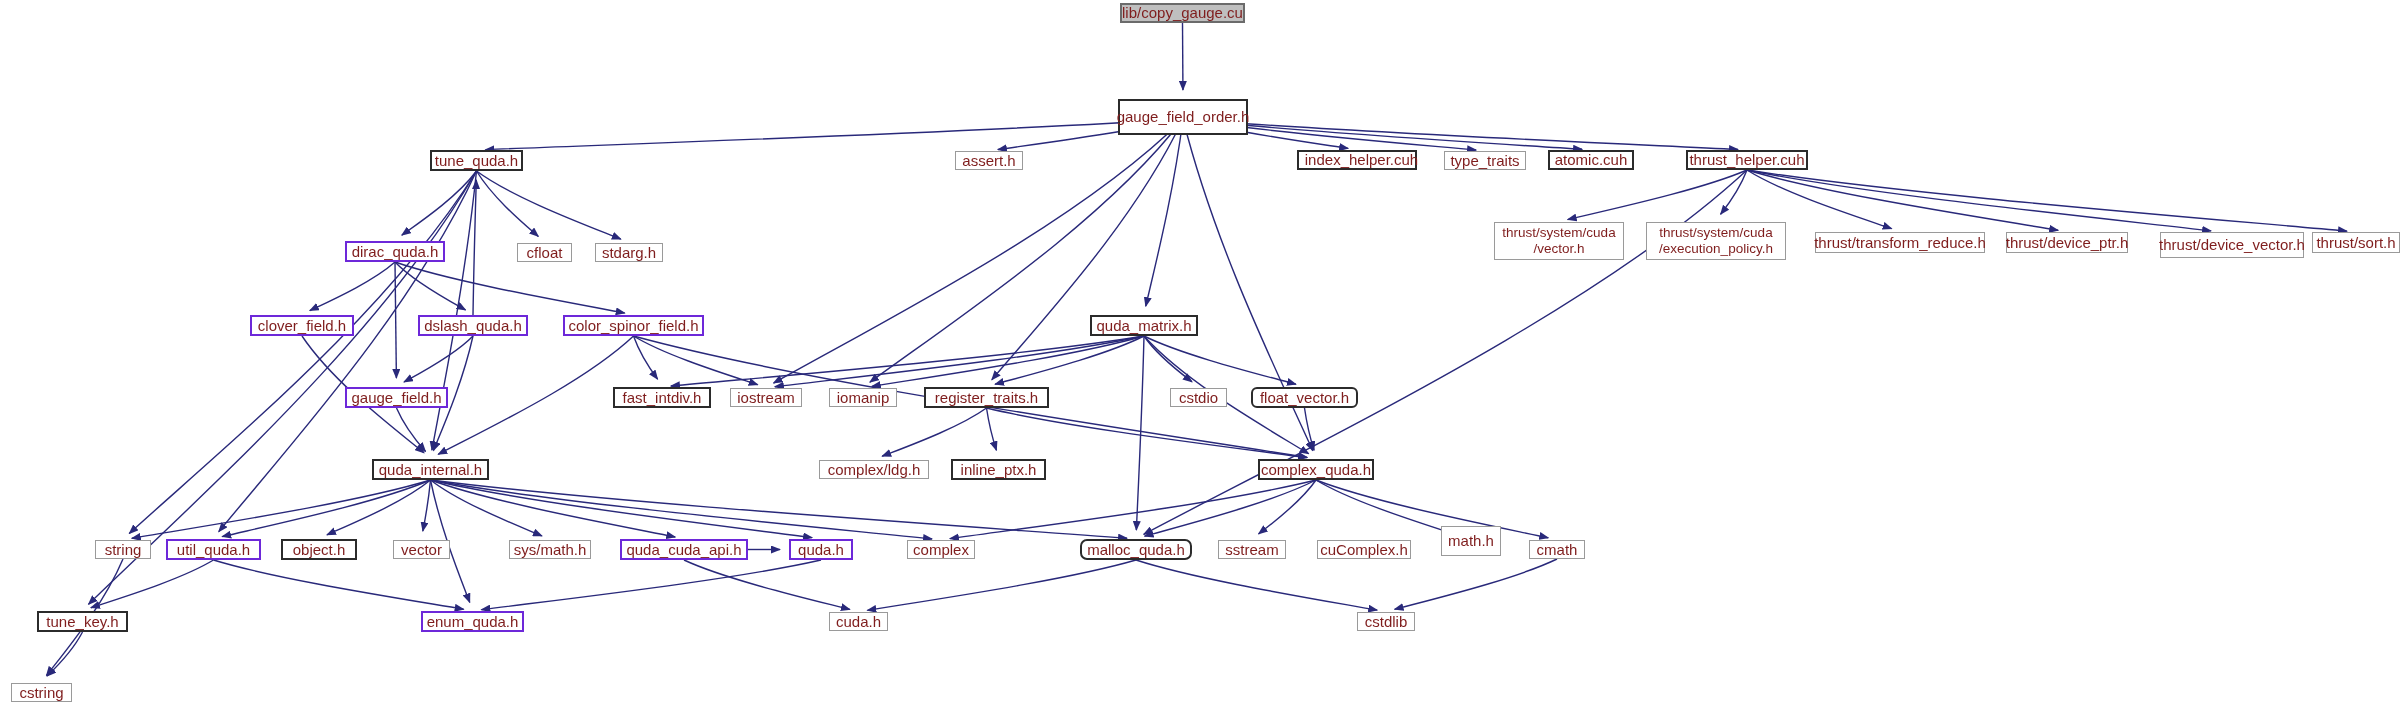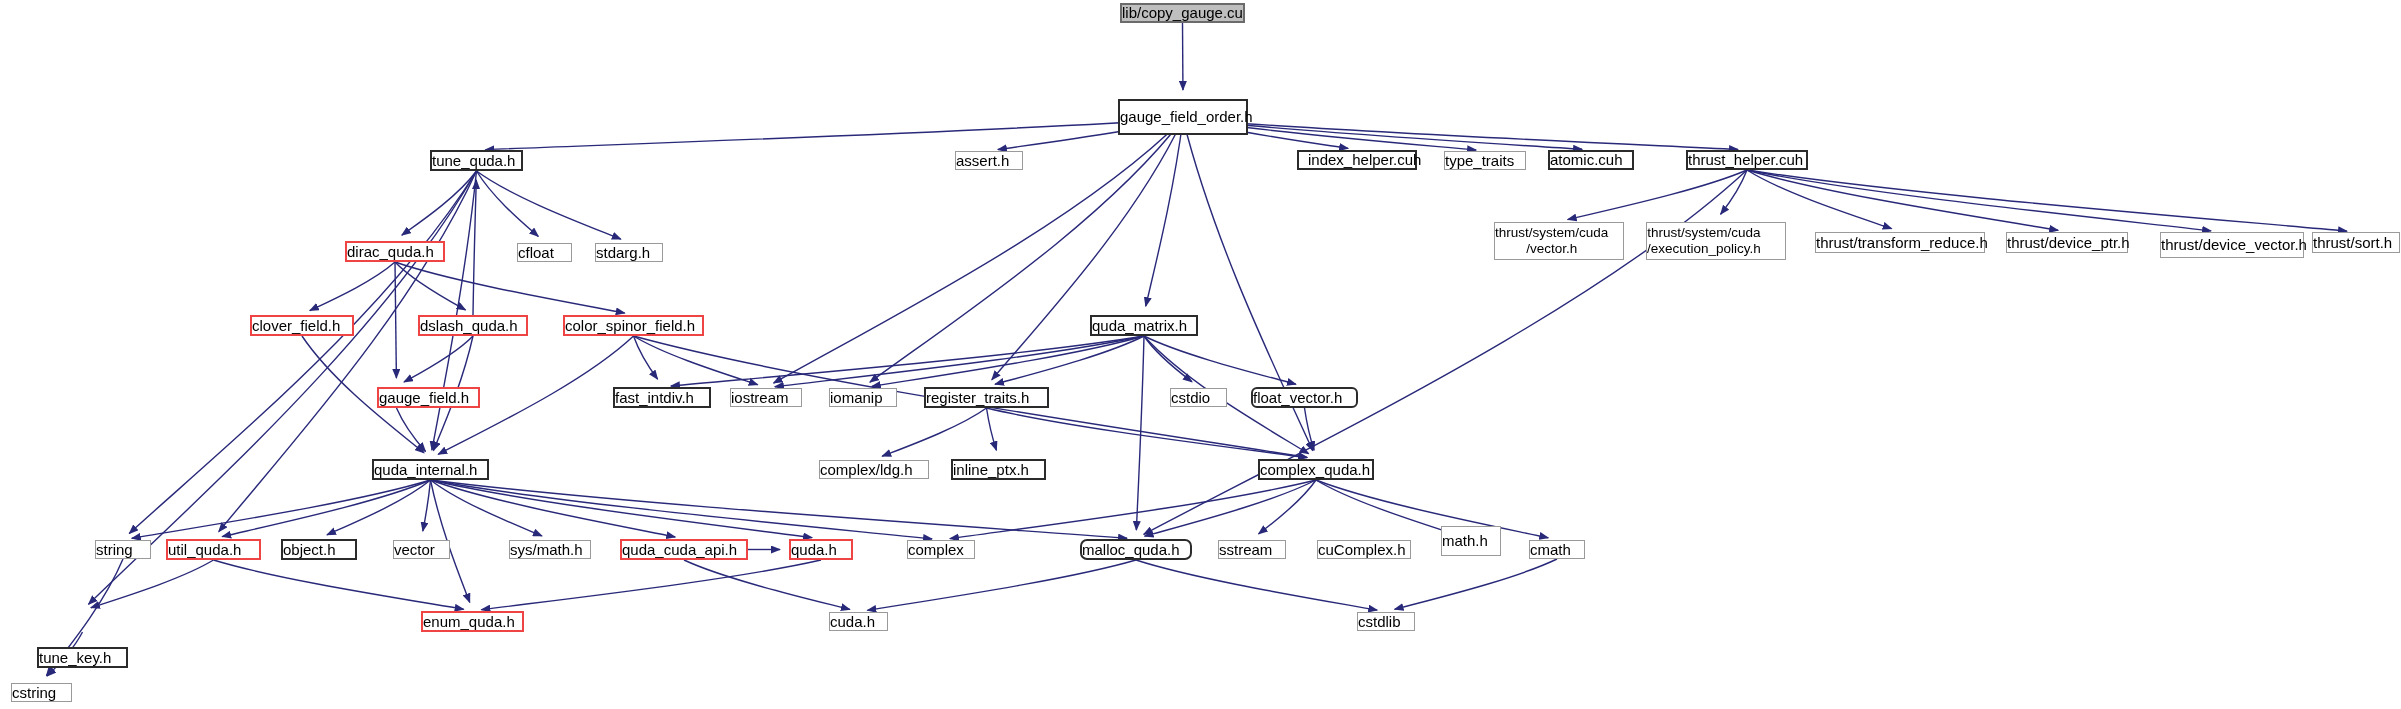--- a/index.html
+++ b/index.html
@@ -1,24 +1,24 @@
 <!DOCTYPE html>
 <html><head>
 <meta charset="utf-8">
 <style>
   html,body{margin:0;padding:0;background:#ffffff;}
   #stage{position:relative;width:2401px;height:709px;background:#ffffff;
          font-family:"Liberation Sans","DejaVu Sans",sans-serif;overflow:hidden;}
   #edges{position:absolute;left:0;top:0;width:2401px;height:709px;}
   .node{position:absolute;box-sizing:border-box;display:flex;align-items:center;
-        justify-content:flex-start;text-align:center;line-height:1.05;
-        font-size:15px;color:#000000;background:#ffffff;white-space:pre;}
+        justify-content:center;text-align:center;line-height:1.05;
+        font-size:15px;color:#7f1d1d;background:#ffffff;white-space:pre;}
   .node.grey{border:1px solid #9a9a9a;background:#ffffff;}
   .node.black{border:2px solid #2b2b2b;background:#ffffff;}
-  .node.red{border:2px solid #ef4444;background:#ffffff;}
+  .node.red{border:2px solid #6d28d9;background:#ffffff;}
   .node.root{border:2px solid #6b6b6b;background:#bfbfbf;}
   .node.two{font-size:13.5px;line-height:1.18;}
 </style>
 </head>
 <body>
 
 <div id="stage">
   <svg id="edges" viewBox="0 0 2401 709" xmlns="http://www.w3.org/2000/svg">
     <defs>
       <marker id="ah" markerWidth="10" markerHeight="8" refX="9" refY="4" orient="auto" markerUnits="userSpaceOnUse">
@@ -121,21 +121,21 @@
       <div class="node grey" style="left: 2006px; top: 232px; width: 122px; height: 21px;"><span>thrust/device_ptr.h</span></div>
       <div class="node grey" style="left: 2148px; top: 232px; width: 144px; height: 26px; margin-left: 12px;"><span>thrust/device_vector.h</span></div>
       <div class="node grey" style="left: 2312px; top: 232px; width: 88px; height: 21px;"><span>thrust/sort.h</span></div>
       <div class="node red" style="left: 345px; top: 241px; width: 100px; height: 21px;"><span>dirac_quda.h</span></div>
       <div class="node grey" style="left: 517px; top: 243px; width: 55px; height: 19px;"><span>cfloat</span></div>
       <div class="node grey" style="left: 595px; top: 243px; width: 68px; height: 19px;"><span>stdarg.h</span></div>
       <div class="node red" style="left: 250px; top: 315px; width: 104px; height: 21px;"><span>clover_field.h</span></div>
       <div class="node red" style="left: 418px; top: 315px; width: 110px; height: 21px;"><span>dslash_quda.h</span></div>
       <div class="node red" style="left: 563px; top: 315px; width: 141px; height: 21px;"><span>color_spinor_field.h</span></div>
       <div class="node black" style="left: 1090px; top: 315px; width: 108px; height: 21px;"><span>quda_matrix.h</span></div>
-      <div class="node red" style="left: 345px; top: 387px; width: 103px; height: 21px; margin-left: 32px;"><span>gauge_field.h</span></div>
+      <div class="node red" style="left: 345px; top: 387px; width: 103px; height: 21px;"><span>gauge_field.h</span></div>
       <div class="node black" style="left: 613px; top: 387px; width: 98px; height: 21px;"><span>fast_intdiv.h</span></div>
       <div class="node grey" style="left: 730px; top: 388px; width: 72px; height: 19px;"><span>iostream</span></div>
       <div class="node grey" style="left: 829px; top: 388px; width: 68px; height: 19px;"><span>iomanip</span></div>
       <div class="node black" style="left: 924px; top: 387px; width: 125px; height: 21px;"><span>register_traits.h</span></div>
       <div class="node grey" style="left: 1170px; top: 388px; width: 57px; height: 19px;"><span>cstdio</span></div>
       <div class="node black" style="left: 1251px; top: 387px; width: 107px; height: 21px; border-radius: 6px;"><span>float_vector.h</span></div>
       <div class="node black" style="left: 372px; top: 459px; width: 117px; height: 21px;"><span>quda_internal.h</span></div>
       <div class="node grey" style="left: 819px; top: 460px; width: 110px; height: 19px;"><span>complex/ldg.h</span></div>
       <div class="node black" style="left: 951px; top: 459px; width: 95px; height: 21px;"><span>inline_ptx.h</span></div>
       <div class="node black" style="left: 1258px; top: 459px; width: 116px; height: 21px;"><span>complex_quda.h</span></div>
@@ -145,19 +145,19 @@
       <div class="node grey" style="left: 393px; top: 540px; width: 57px; height: 19px;"><span>vector</span></div>
       <div class="node grey" style="left: 509px; top: 540px; width: 82px; height: 19px;"><span>sys/math.h</span></div>
       <div class="node red" style="left: 620px; top: 539px; width: 128px; height: 21px;"><span>quda_cuda_api.h</span></div>
       <div class="node red" style="left: 789px; top: 539px; width: 64px; height: 21px;"><span>quda.h</span></div>
       <div class="node grey" style="left: 907px; top: 540px; width: 68px; height: 19px;"><span>complex</span></div>
       <div class="node black" style="left: 1080px; top: 539px; width: 112px; height: 21px; border-radius: 7px;"><span>malloc_quda.h</span></div>
       <div class="node grey" style="left: 1218px; top: 540px; width: 68px; height: 19px;"><span>sstream</span></div>
       <div class="node grey" style="left: 1317px; top: 540px; width: 94px; height: 19px;"><span>cuComplex.h</span></div>
       <div class="node grey" style="left: 1441px; top: 526px; width: 60px; height: 30px;"><span>math.h</span></div>
       <div class="node grey" style="left: 1529px; top: 540px; width: 56px; height: 19px;"><span>cmath</span></div>
-      <div class="node black" style="left: 37px; top: 611px; width: 91px; height: 21px; margin-top: 36px;"><span>tune_key.h</span></div>
+      <div class="node black" style="left: 37px; top: 611px; width: 91px; height: 21px;"><span>tune_key.h</span></div>
       <div class="node red" style="left: 421px; top: 611px; width: 103px; height: 21px;"><span>enum_quda.h</span></div>
       <div class="node grey" style="left: 829px; top: 612px; width: 59px; height: 19px;"><span>cuda.h</span></div>
       <div class="node grey" style="left: 1357px; top: 612px; width: 58px; height: 19px;"><span>cstdlib</span></div>
       <div class="node grey" style="left: 11px; top: 683px; width: 61px; height: 19px;"><span>cstring</span></div>
     </div>
 </div>
 
 </body></html>

